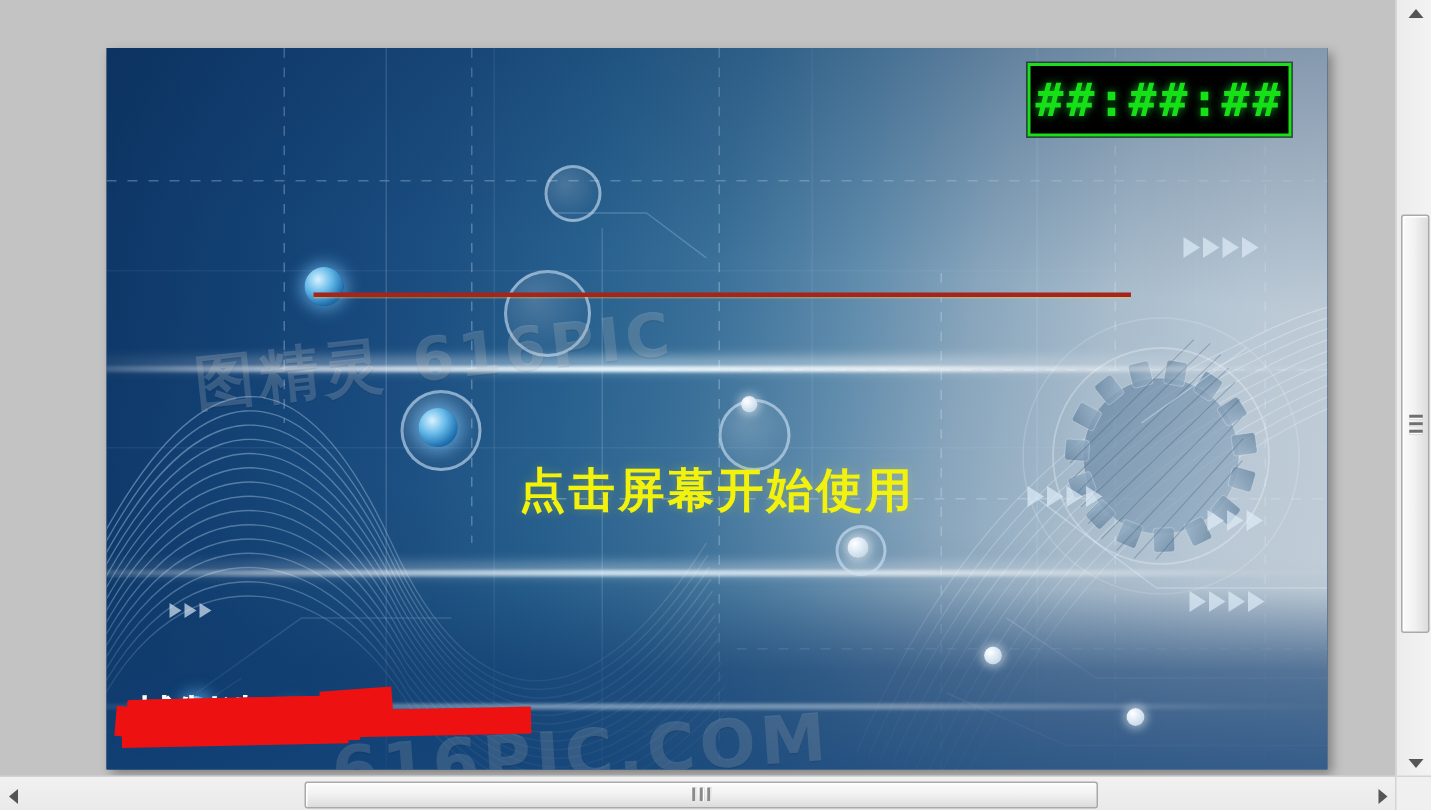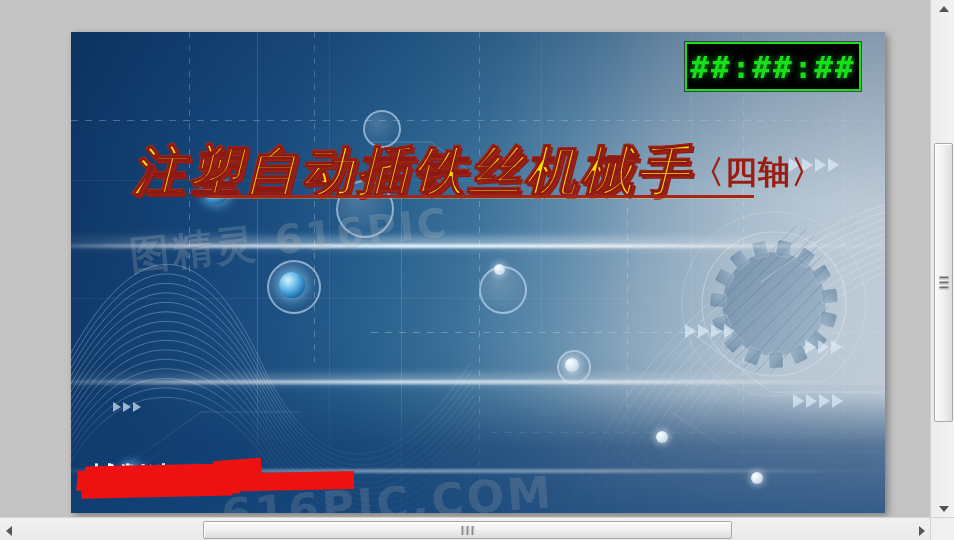--- a/index.html
+++ b/index.html
@@ -447,25 +447,23 @@
 
       <div class="wm" style="left:58px; top:180px; font-size:40px; transform:rotate(-6deg);
                   font-family:'DejaVu Sans', sans-serif;">图精灵 616PIC</div>
       <div class="wm" style="left:150px; top:446px; font-size:44px; transform:rotate(-4deg);
                   font-family:'DejaVu Sans', sans-serif; color:rgba(255,255,255,0.14);">616PIC.COM</div>
 
       <div id="clock-box">
         <span id="clock-text">##:##:##</span>
       </div>
 
-      <div id="title-wrap">
-        <span id="title-main">注塑自动插铁丝机械手</span><span id="title-sub">〈四轴〉</span>
-      </div>
       <div id="title-underline"></div>
 
+      <div id="cta">点击屏幕开始使用</div>
 
       <div id="footer-brand">械制造</div>
       <div id="redaction"></div>
 
     </div>
   </div>
 
   <div class="sb-track" id="vscroll">
     <div class="sb-arrow" id="v-up"></div>
     <div class="sb-thumb" id="vthumb">

